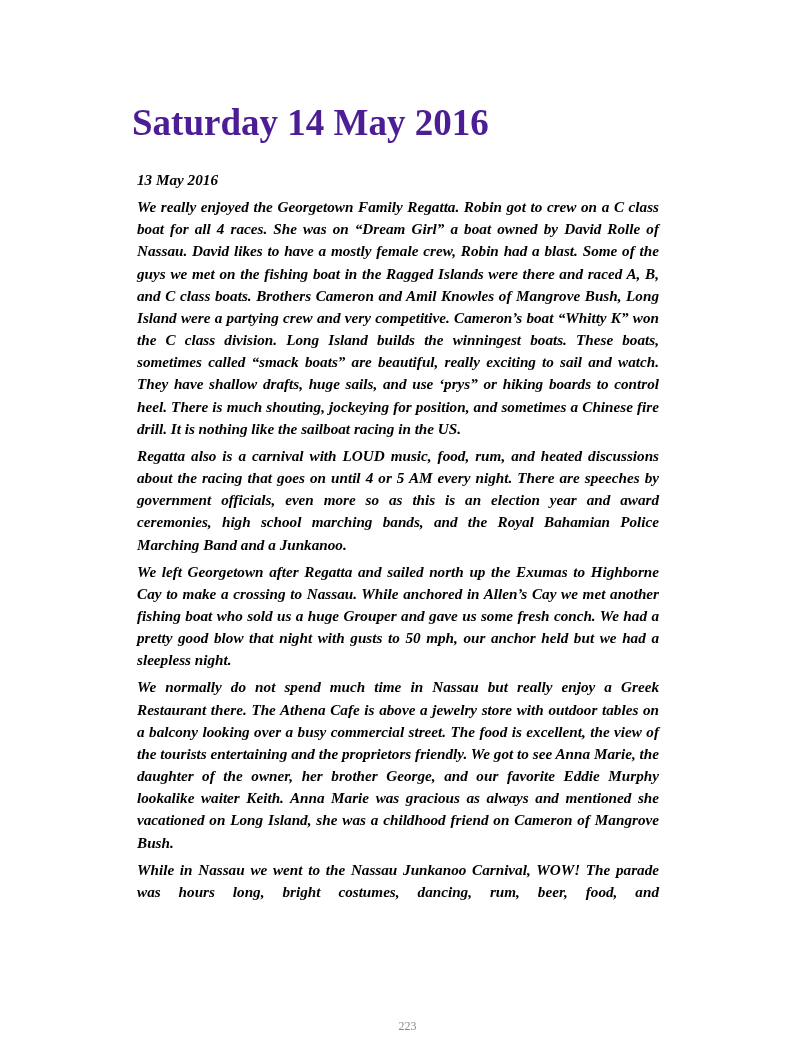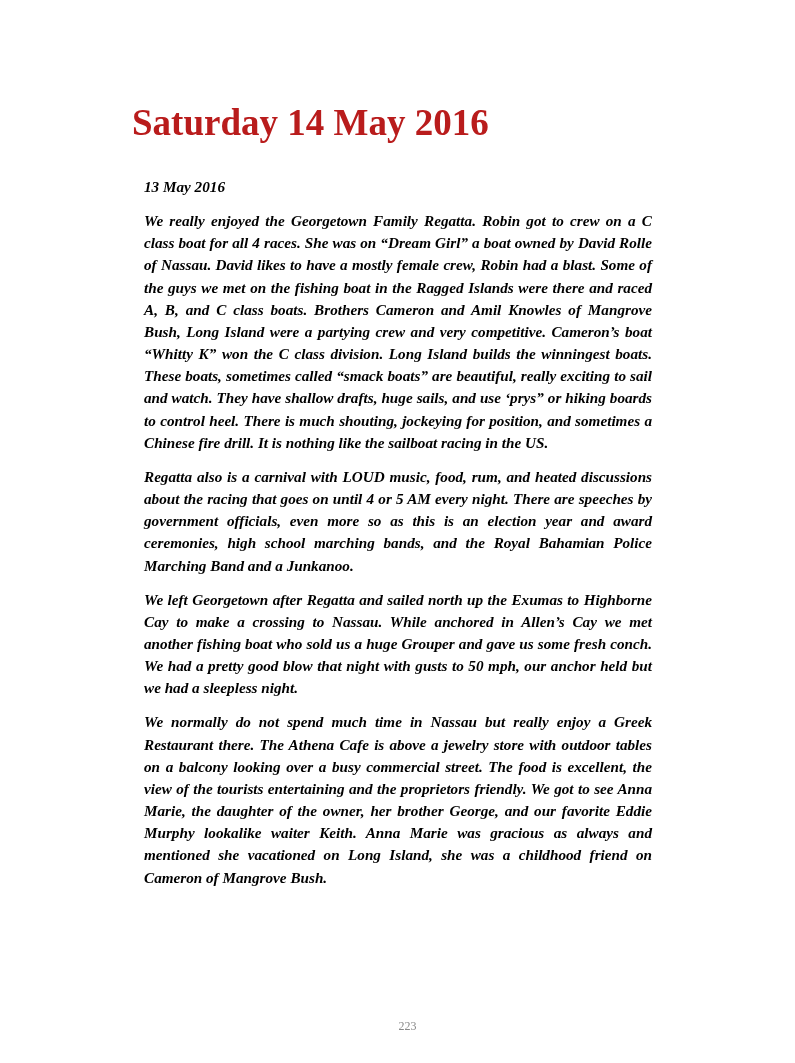--- a/index.html
+++ b/index.html
@@ -22,37 +22,37 @@
     }
     .title {
       position: absolute;
       left: 132px;
       top: 98px;
       margin: 0;
       font-family: "Liberation Serif", "DejaVu Serif", serif;
       font-weight: bold;
       font-size: 37px;
       line-height: 50px;
-      color: #b91c1c;
+      color: #4c1d95;
       white-space: nowrap;
     }
     .body-text {
       position: absolute;
       left: 132px;
       top: 164px;
       width: 532px;
       font-family: "Liberation Serif", "DejaVu Serif", serif;
       font-style: italic;
       font-weight: bold;
       font-size: 15.2px;
       line-height: 22.15px;
       color: #000000;
     }
     .body-text p {
-      margin: 12px;
+      margin: 5px;
       text-align: justify;
       text-align-last: left;
     }
     .body-text p.last-cut {
       text-align-last: justify;
     }
     .page-number {
       position: absolute;
       left: 0;
       width: 815px;
@@ -68,16 +68,17 @@
 
 <div class="page">
   <h1 class="title">Saturday 14 May 2016</h1>
 
   <div class="body-text">
     <p>13 May 2016</p>
     <p>We really enjoyed the Georgetown Family Regatta. Robin got to crew on a C class boat for all 4 races. She was on “Dream Girl” a boat owned by David Rolle of Nassau. David likes to have a mostly female crew, Robin had a blast. Some of the guys we met on the fishing boat in the Ragged Islands were there and raced A, B, and C class boats. Brothers Cameron and Amil Knowles of Mangrove Bush, Long Island were a partying crew and very competitive. Cameron’s boat “Whitty K” won the C class division. Long Island builds the winningest boats. These boats, sometimes called “smack boats” are beautiful, really exciting to sail and watch. They have shallow drafts, huge sails, and use ‘prys” or hiking boards to control heel. There is much shouting, jockeying for position, and sometimes a Chinese fire drill. It is nothing like the sailboat racing in the US.</p>
     <p>Regatta also is a carnival with LOUD music, food, rum, and heated discussions about the racing that goes on until 4 or 5 AM every night. There are speeches by government officials, even more so as this is an election year and award ceremonies, high school marching bands, and the Royal Bahamian Police Marching Band and a Junkanoo.</p>
     <p>We left Georgetown after Regatta and sailed north up the Exumas to Highborne Cay to make a crossing to Nassau. While anchored in Allen’s Cay we met another fishing boat who sold us a huge Grouper and gave us some fresh conch. We had a pretty good blow that night with gusts to 50 mph, our anchor held but we had a sleepless night.</p>
     <p>We normally do not spend much time in Nassau but really enjoy a Greek Restaurant there. The Athena Cafe is above a jewelry store with outdoor tables on a balcony looking over a busy commercial street. The food is excellent, the view of the tourists entertaining and the proprietors friendly. We got to see Anna Marie, the daughter of the owner, her brother George, and our favorite Eddie Murphy lookalike waiter Keith. Anna Marie was gracious as always and mentioned she vacationed on Long Island, she was a childhood friend on Cameron of Mangrove Bush.</p>
+    <p class="last-cut">While in Nassau we went to the Nassau Junkanoo Carnival, WOW! The parade was hours long, bright costumes, dancing, rum, beer, food, and</p>
   </div>
 
   <div class="page-number">223</div>
 </div>
 
 </body></html>

